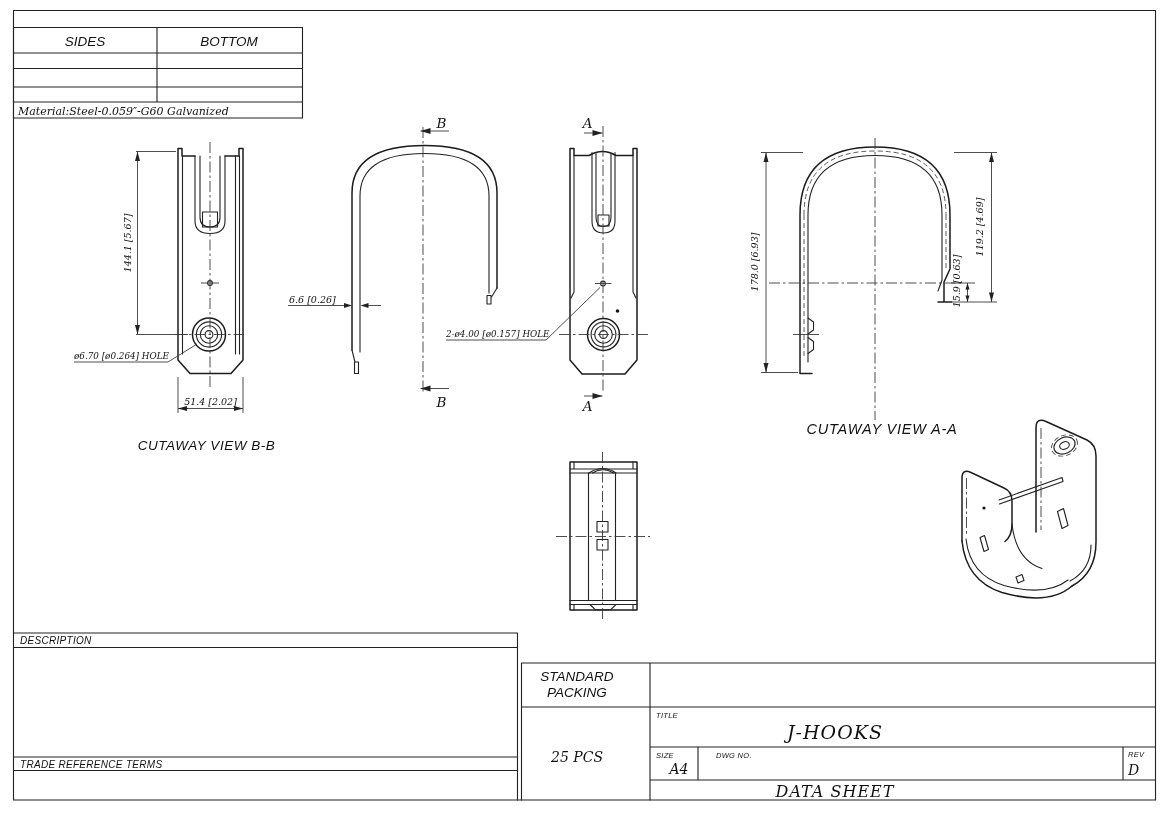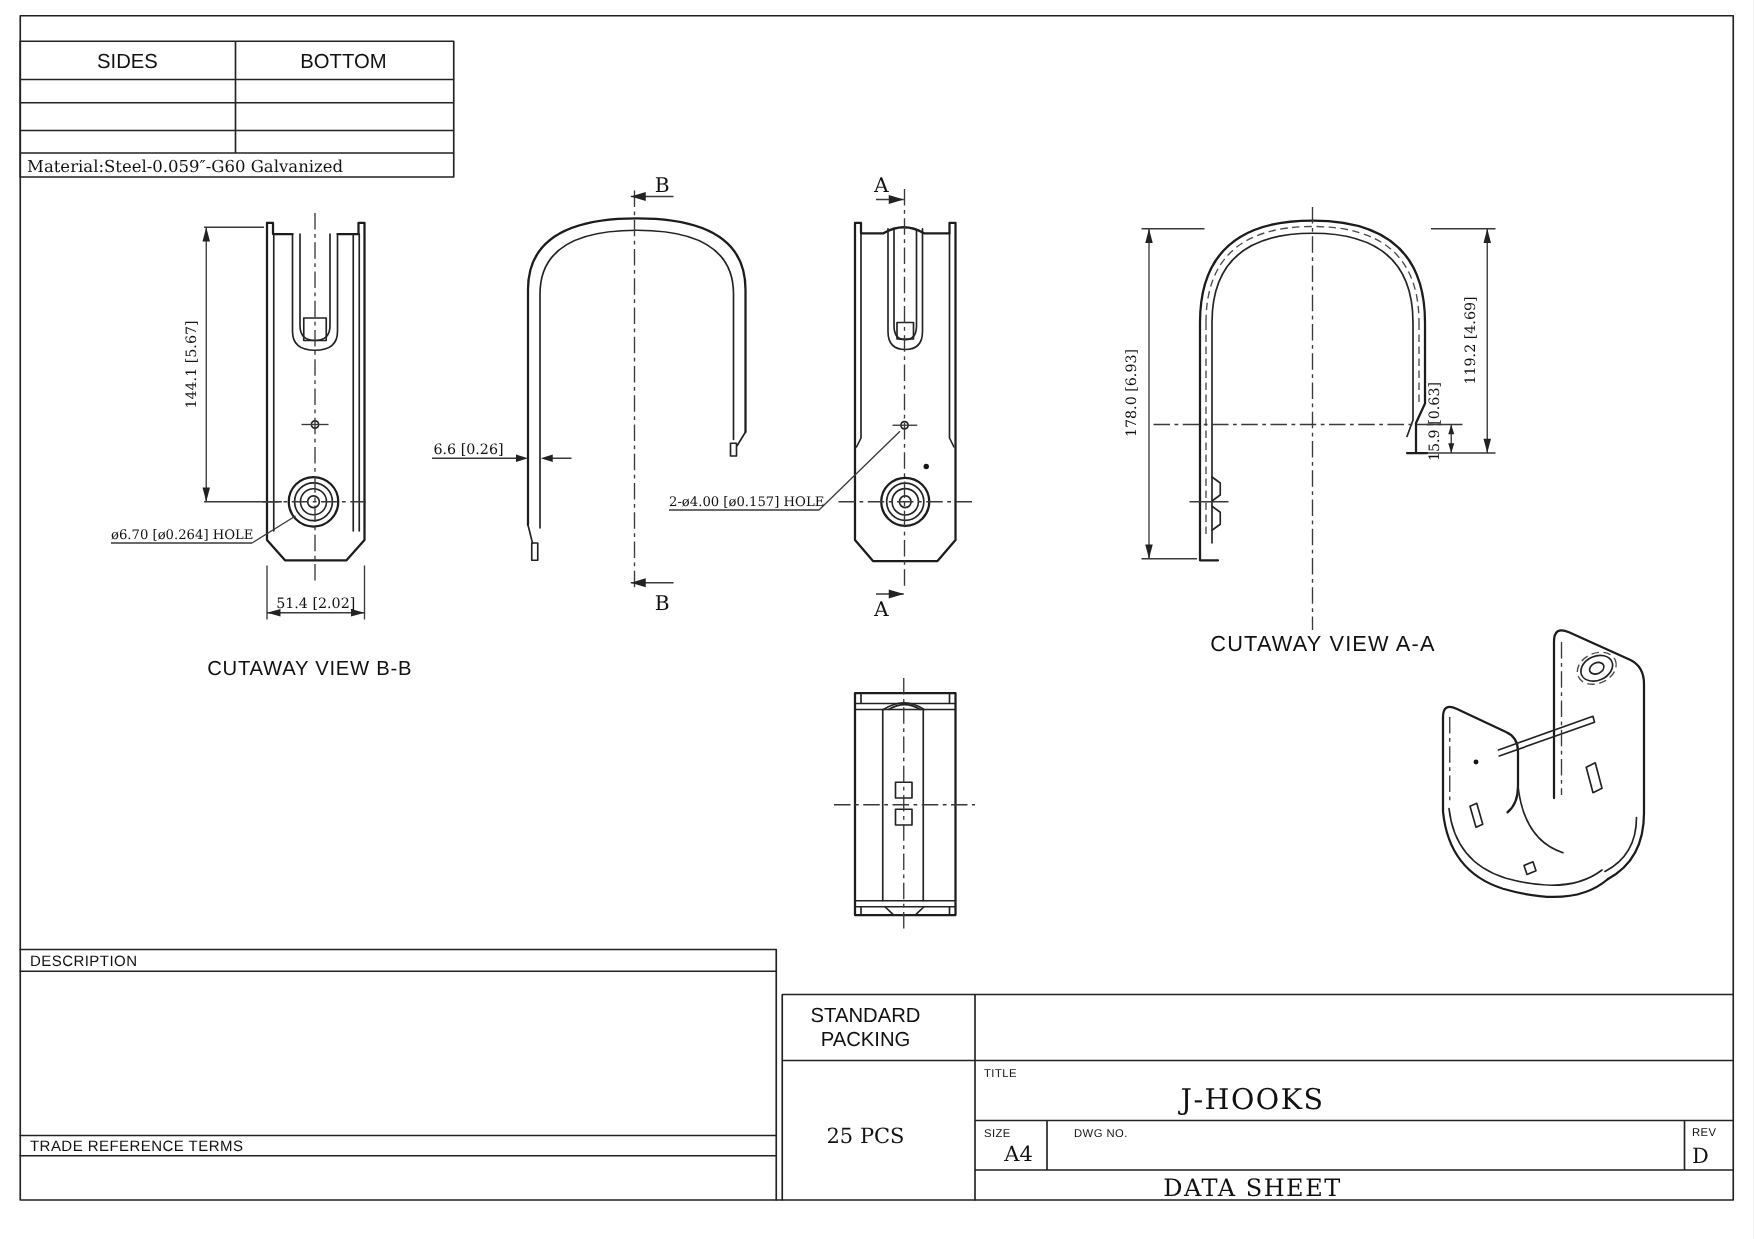--- a/index.html
+++ b/index.html
@@ -1,16 +1,16 @@
 <!DOCTYPE html>
 <html><head>
 <meta charset="utf-8">
 <style>
   html,body{margin:0;padding:0;background:#e8e8e8;}
-  .sheet{position:relative;width:1169px;height:826px;background:#ffffff;margin:0 auto;overflow:hidden;}
+  .sheet{position:relative;width:1169px;height:826px;background:#ffffff;margin:0 auto;overflow:hidden;font-style:italic;}
   svg{display:block;}
   .ol{stroke:#1c1c1c;stroke-width:1.5;fill:none;stroke-linejoin:round;stroke-linecap:round;}
   .ml{stroke:#222;stroke-width:1.1;fill:none;stroke-linejoin:round;stroke-linecap:round;}
   .tl{stroke:#3a3a3a;stroke-width:0.9;fill:none;}
   .cl{stroke:#3a3a3a;stroke-width:0.9;fill:none;stroke-dasharray:11 3 2.5 3;}
   .hl{stroke:#4a4a4a;stroke-width:0.9;fill:none;stroke-dasharray:5 3;}
   .ah{fill:#222;stroke:none;}
   text{fill:#111;}
   .dim{font-family:"DejaVu Serif",serif;font-size:9.5px;}
   .dimS{font-family:"DejaVu Serif",serif;font-size:8.8px;}

